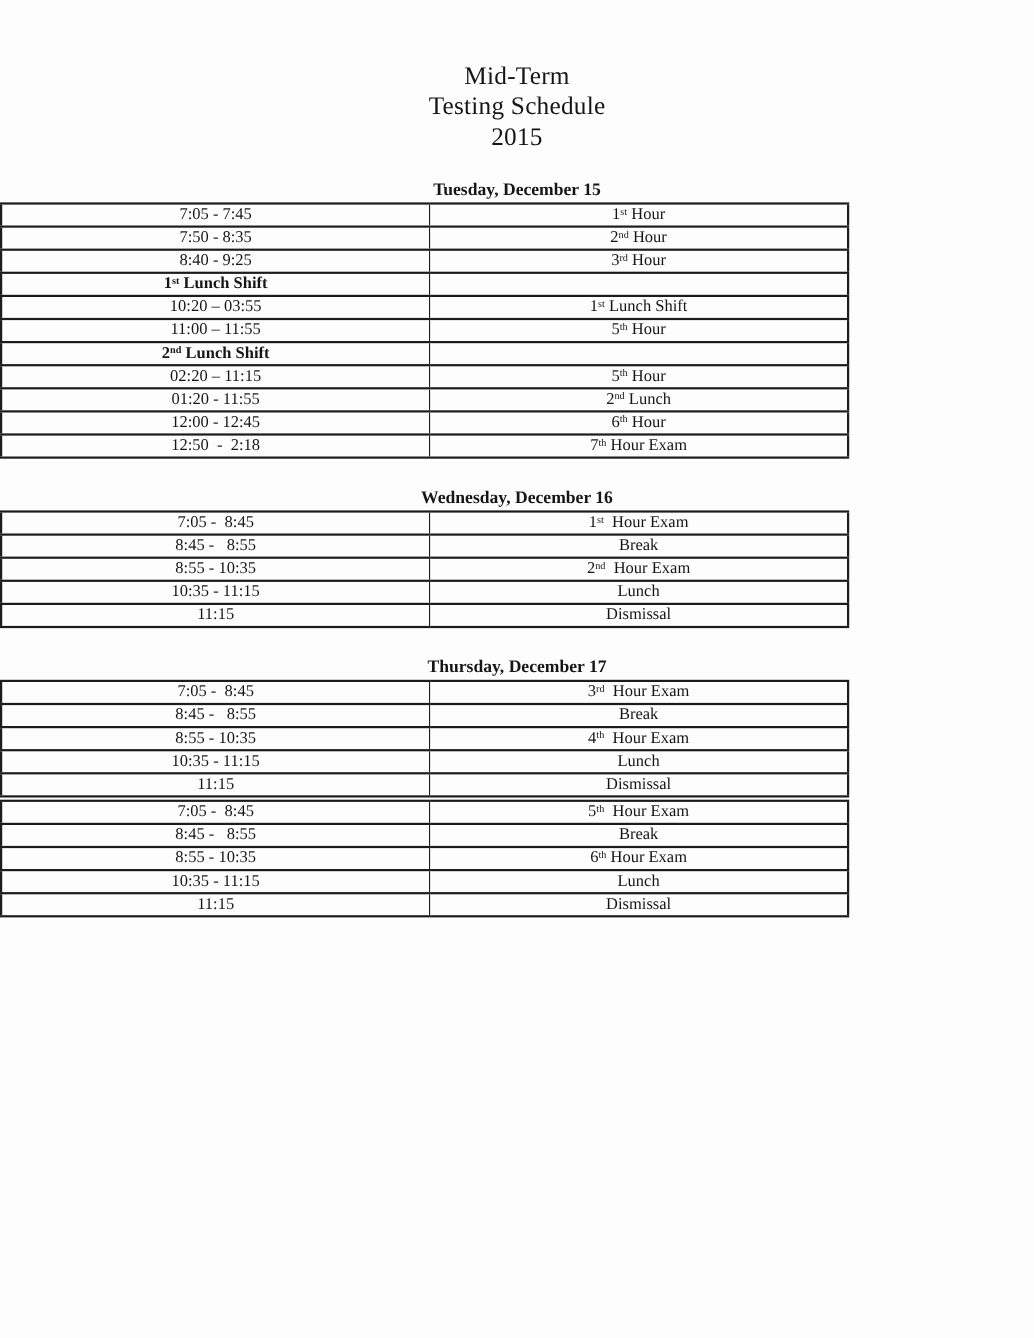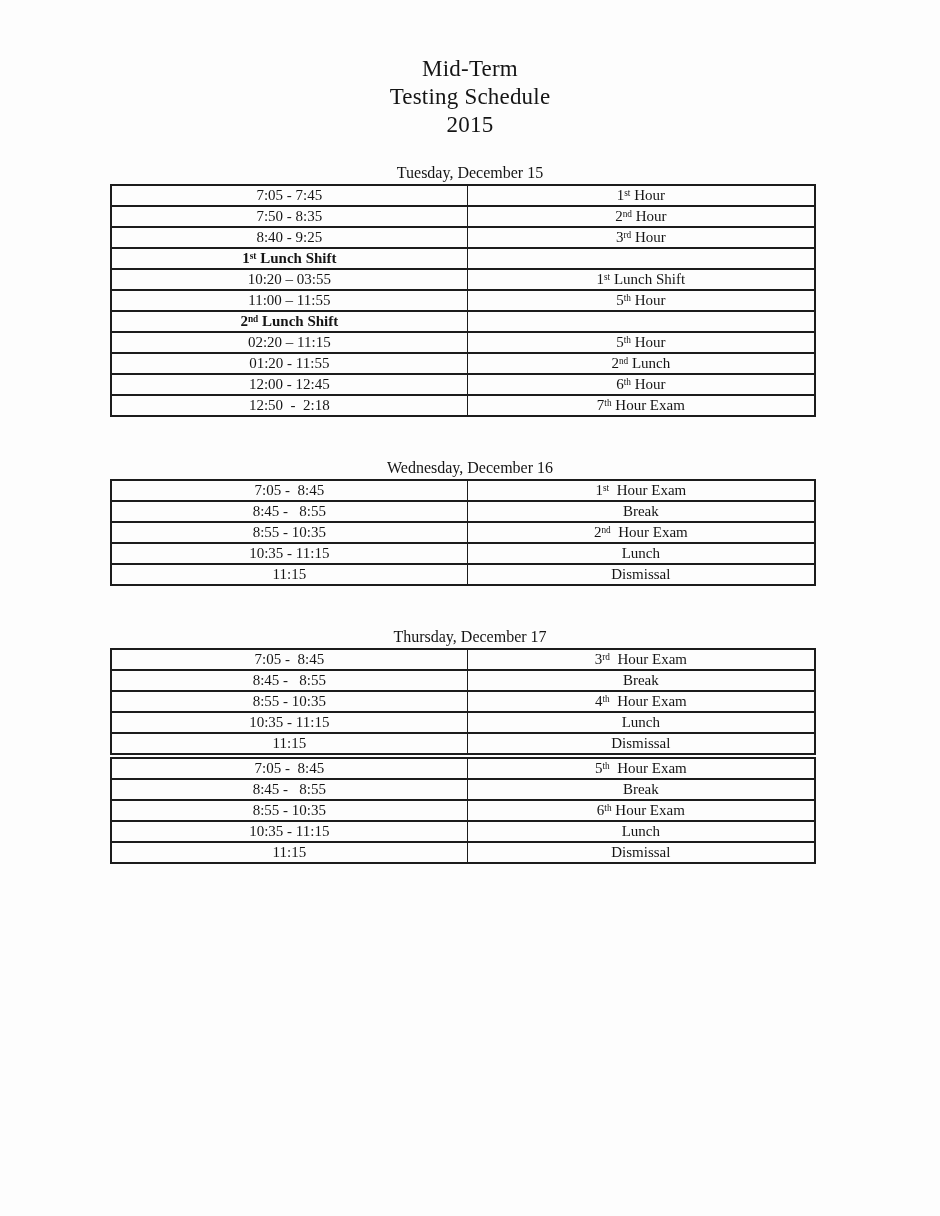--- a/index.html
+++ b/index.html
@@ -23,34 +23,33 @@
   .doc-title {
     text-align: center;
     padding-top: 55px;
     font-weight: normal;
     font-size: 23px;
     line-height: 28px;
     letter-spacing: 0.2px;
   }
   .day-section .day-heading {
     text-align: center;
-    font-weight: normal;
+    font-weight: bold;
     font-size: 16px;
     line-height: 18px;
   }
   .day-section:first-of-type .day-heading {
     margin-top: 25px;
   }
   .day-section + .day-section .day-heading {
-    margin-top: 42px;
+    margin-top: 27px;
   }
   table.schedule {
     border-collapse: collapse;
-    margin-left: 110px;
-    width: 706px;
+    width: 772px;
     table-layout: fixed;
     margin-top: 2px;
     border: 2px solid #1c1c1c;
     padding-left: 34px;
   }
   table.schedule td {
     border: 1px solid #1c1c1c;
     border-top-width: 2px;
     border-bottom-width: 2px;
     height: 19px;

